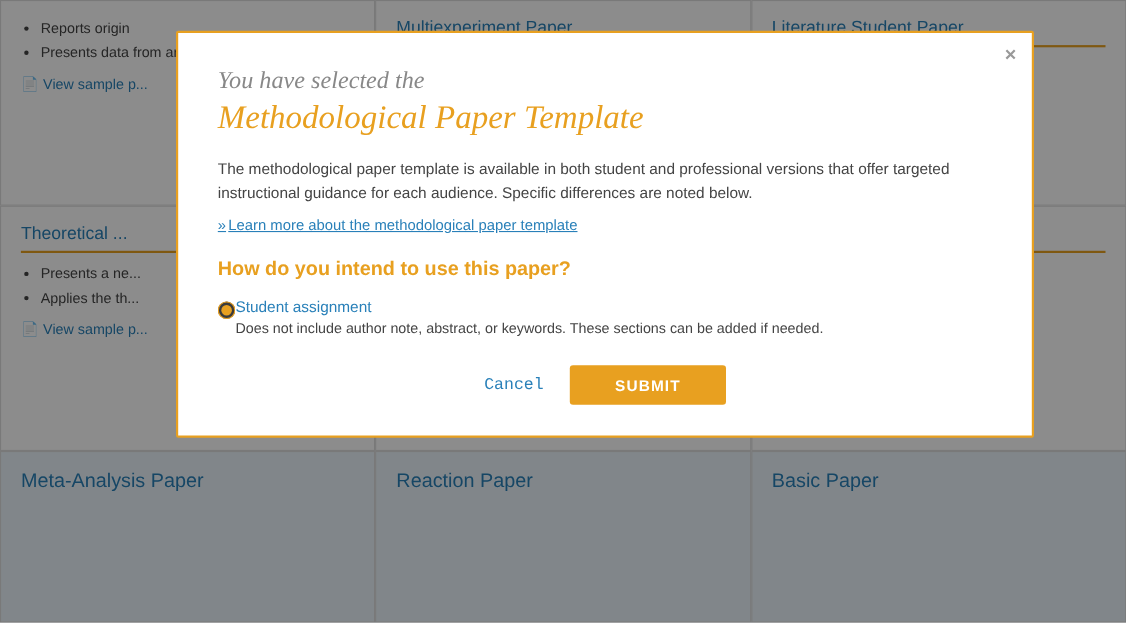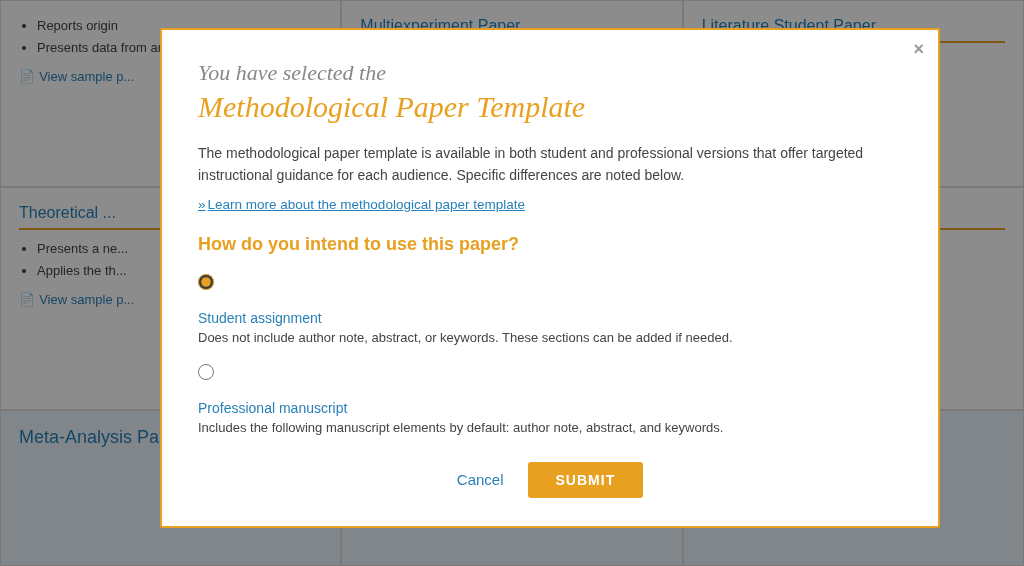--- a/index.html
+++ b/index.html
@@ -155,23 +155,22 @@
       margin-bottom: 16px;
     }
 
     .radio-group {
       margin-bottom: 24px;
     }
 
     .radio-option {
       display: flex;
       align-items: flex-start;
-      gap: 20px;
+      gap: 0;
       margin-bottom: 14px;
-      flex-direction: column;
     }
 
     .radio-option input[type="radio"] {
       margin-top: 3px;
       flex-shrink: 0;
       accent-color: #e8a020;
       width: 16px;
       height: 16px;
     }
 
@@ -201,31 +200,31 @@
       align-items: center;
       gap: 24px;
       margin-top: 10px;
     }
 
     .btn-cancel {
       background: none;
       border: none;
       color: #2980b9;
       font-size: 15px;
-      font-family: Liberation Sans, sans-serif;
+      font-family: Liberation Mono, monospace;
       cursor: pointer;
       text-decoration: none;
     }
 
     .btn-submit {
       background: #e8a020;
       color: #fff;
       border: none;
       border-radius: 3px;
-      padding: 10px 28px;
+      padding: 10px 41px;
       font-size: 14px;
       font-family: Arial, sans-serif;
       font-weight: bold;
       letter-spacing: 1px;
       cursor: pointer;
       text-transform: uppercase;
     }
   </style>
 </head>
 <body>
@@ -296,26 +295,19 @@
   <div class="radio-group">
 
     <div class="radio-option">
       <input type="radio" name="paper_use" id="student" checked="" style="">
       <div class="radio-label-group">
         <label class="radio-label-title" for="student">Student assignment</label>
         <span class="radio-label-desc">Does not include author note, abstract, or keywords. These sections can be added if needed.</span>
       </div>
     </div>
 
-    <div class="radio-option">
-      <input type="radio" name="paper_use" id="professional" style="">
-      <div class="radio-label-group">
-        <label class="radio-label-title" for="professional">Professional manuscript</label>
-        <span class="radio-label-desc">Includes the following manuscript elements by default: author note, abstract, and keywords.</span>
-      </div>
-    </div>
   </div>
 
   <div class="modal-footer">
     <button class="btn-cancel">Cancel</button>
     <button class="btn-submit">SUBMIT</button>
   </div>
 </div>
 
 </body></html>

